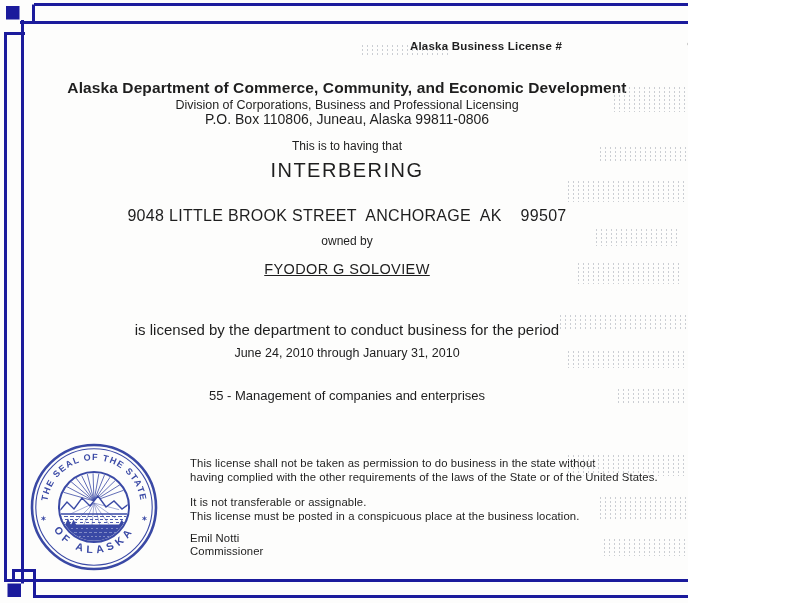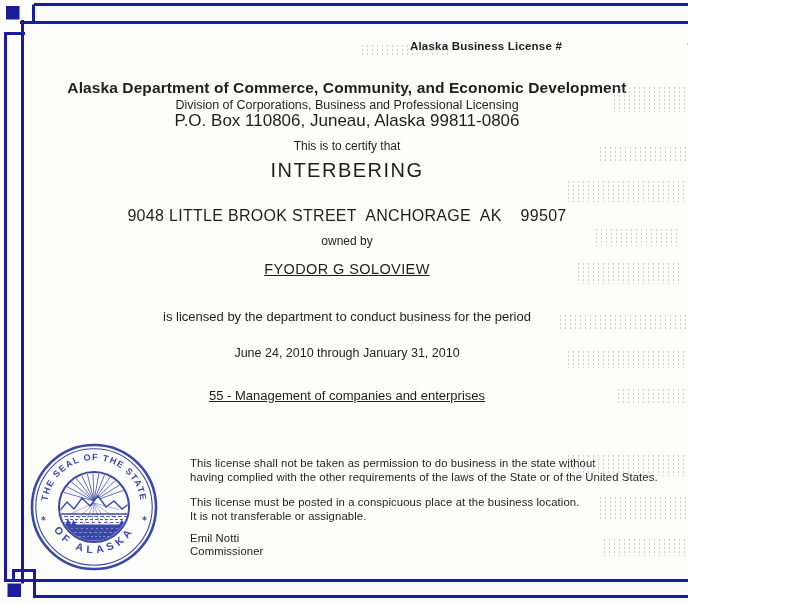--- a/index.html
+++ b/index.html
@@ -6,30 +6,30 @@
   .page {
     position:relative; width:688px; height:603px; overflow:hidden;
     background:#fdfdfc; font-family:"Liberation Sans", sans-serif; color:#1e1e1e;
   }
   .abs { position:absolute; }
   .c { position:absolute; left:6px; right:0; text-align:center; white-space:pre; }
   .license-label { top:40px; right:126px; font-size:11.5px; font-weight:bold; letter-spacing:.2px; }
   .license-number { top:37px; left:687px; font-size:15px; font-weight:normal; letter-spacing:1px;text-align:center; }
   .dept      { top:79px;  font-size:15.5px; font-weight:bold; letter-spacing:.1px; }
   .division  { top:98px;  font-size:12.5px;text-align:center; }
-  .po        { top:111px; font-size:17px; }
+  .po        { top:111px; font-size:14px; }
   .certify   { top:139px; font-size:12px; }
   .bizname   { top:159px; font-size:20px; letter-spacing:1.5px; }
   .bizaddr   { top:207px; font-size:16px; letter-spacing:.3px; }
   .ownedby   { top:234px; font-size:12px; }
   .owner     { top:261px; font-size:14.5px; letter-spacing:.4px;text-decoration:underline; }
-  .periodintro { top:309px; font-size:13px; }
+  .periodintro { top:321px; font-size:15px; }
   .period    { top:346px; font-size:12.5px; }
   .lob-label { top:360px; font-size:12.5px; }
-  .lob       { top:388px; font-size:13px;text-decoration:underline; }
+  .lob       { top:388px; font-size:13px; }
   .disc { position:absolute; left:190px; font-size:11.3px; line-height:14px; letter-spacing:.1px; }
   .disc1 { top:456px; }
   .disc2 { top:495px; }
   .signer { top:531px; }
   .sig-title { top:544px; }
   .corner-mark {
     position:absolute; left:739px; top:562px; font-size:11px; font-weight:bold;
     color:#17171c; transform:rotate(-6deg); letter-spacing:-1px;
   }
   .border-svg, .seal-svg { position:absolute; }
@@ -70,36 +70,36 @@
     </g>
   </svg>
 
   <div class="abs license-label">Alaska Business License #</div>
   <div class="abs license-number">945298</div>
 
   <div class="c dept">Alaska Department of Commerce, Community, and Economic Development</div>
   <div class="c division">Division of Corporations, Business and Professional Licensing</div>
   <div class="c po">P.O. Box 110806, Juneau, Alaska 99811-0806</div>
 
-  <div class="c certify">This is to certify that</div>
+  <div class="c certify">This is to having that</div>
   <div class="c bizname">INTERBERING</div>
   <div class="c bizaddr">9048 LITTLE BROOK STREET  ANCHORAGE  AK    99507</div>
   <div class="c ownedby">owned by</div>
   <div class="c owner">FYODOR G SOLOVIEW</div>
   <div class="c periodintro">is licensed by the department to conduct business for the period</div>
   <div class="c period">June 24, 2010 through January 31, 2010</div>
   <div class="c lob">55 - Management of companies and enterprises</div>
 
   <div class="disc disc1">
     <div>This license shall not be taken as permission to do business in the state without</div>
     <div>having complied with the other requirements of the laws of the State or of the United States.</div>
   </div>
   <div class="disc disc2">
+    <div>It is not transferable or assignable.</div>
     <div>This license must be posted in a conspicuous place at the business location.</div>
-    <div>It is not transferable or assignable.</div>
   </div>
 
   <div class="disc signer">Emil Notti</div>
   <div class="disc sig-title">Commissioner</div>
 
   <svg class="seal-svg" viewBox="0 0 134 134">
     <defs>
       <path id="sealArcTop" d="M 21.6 79.2 A 47 47 0 1 1 112.4 79.2"></path>
       <path id="sealArcBottom" d="M 28 91.4 A 46 46 0 0 0 106 91.4"></path>
       <clipPath id="sealClip">

